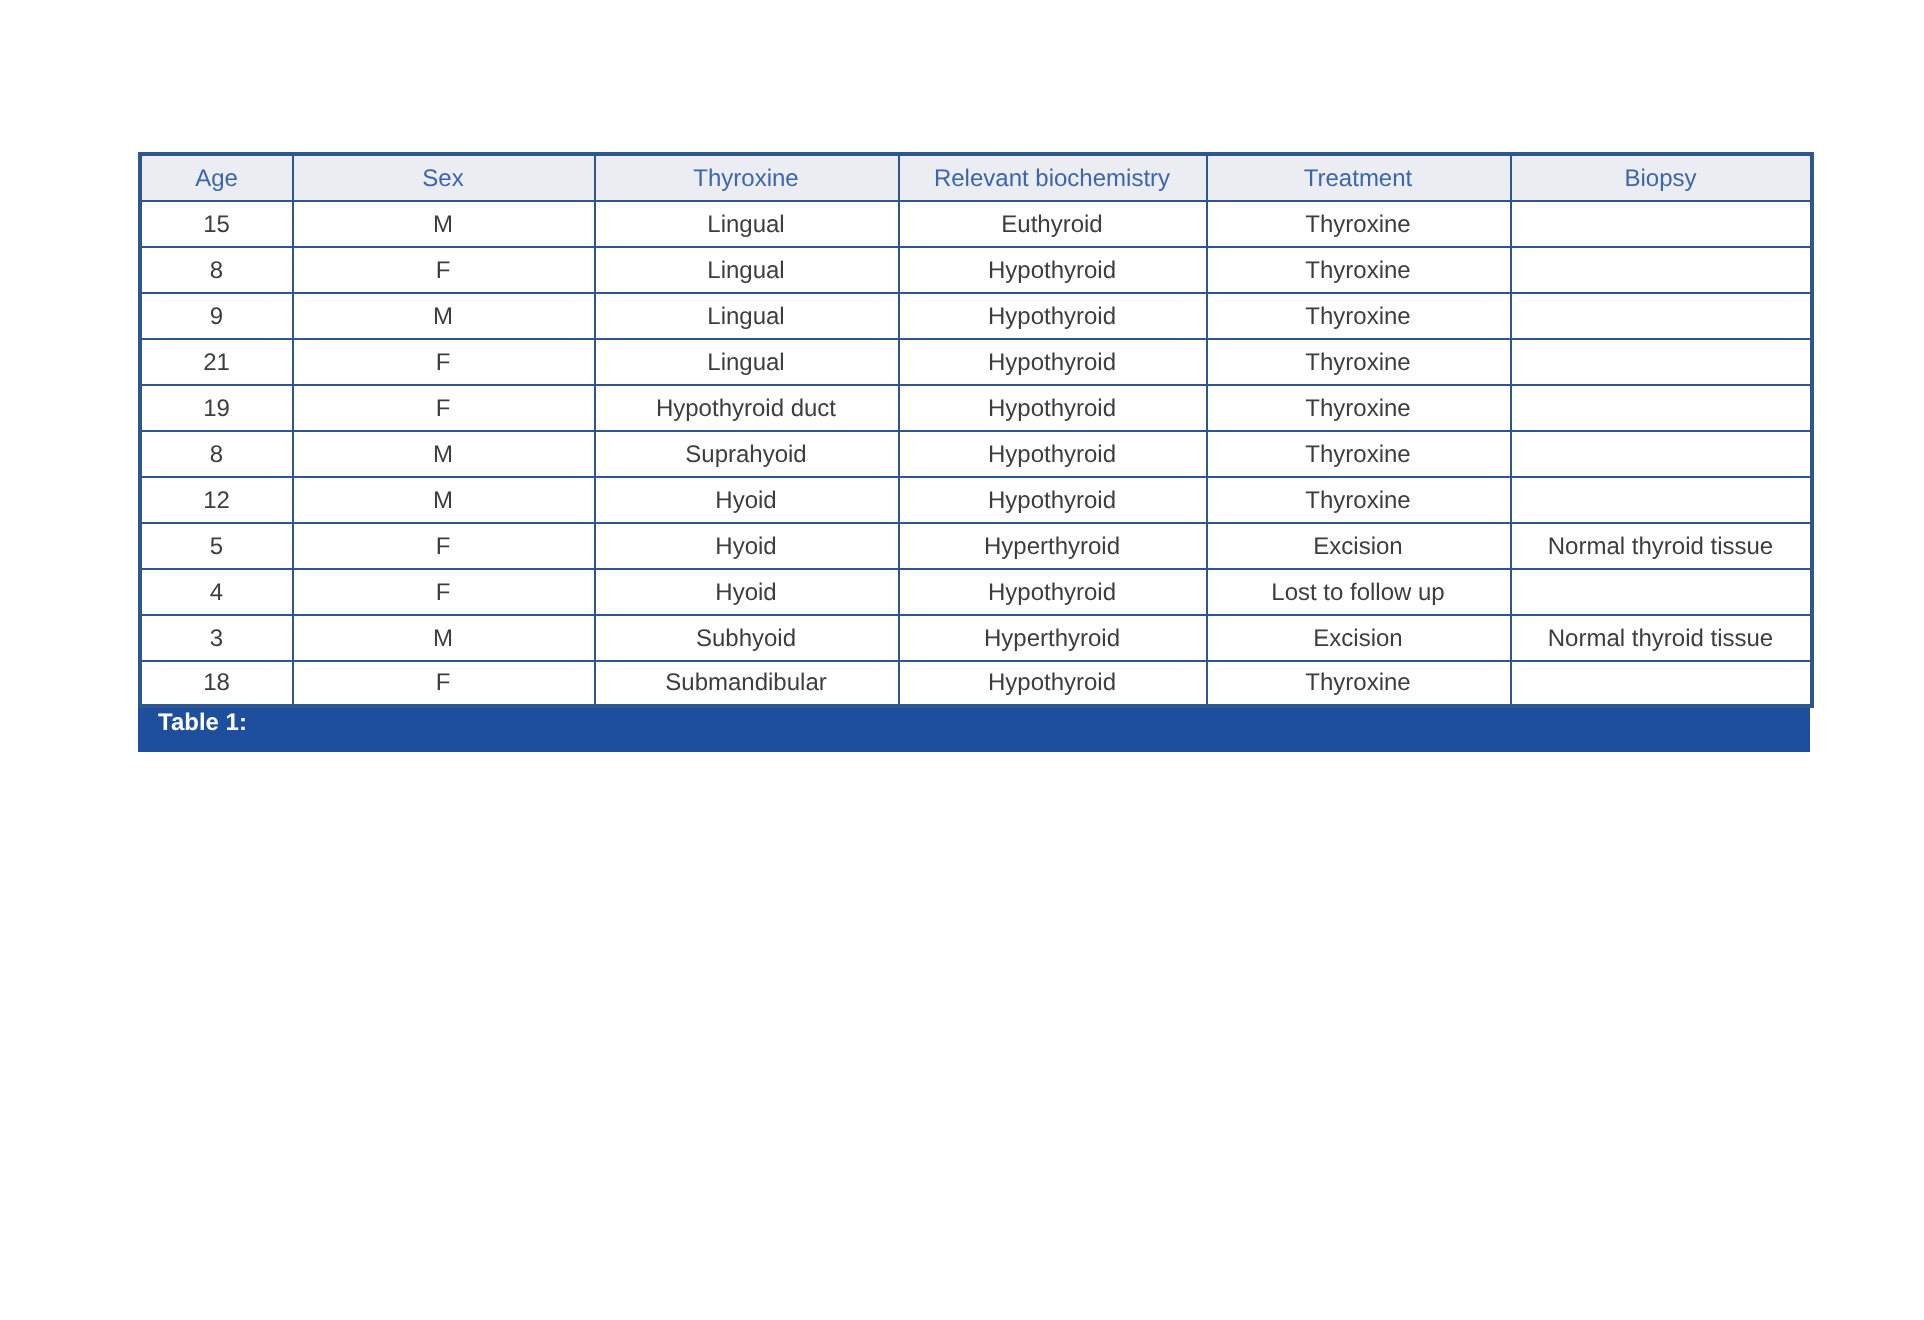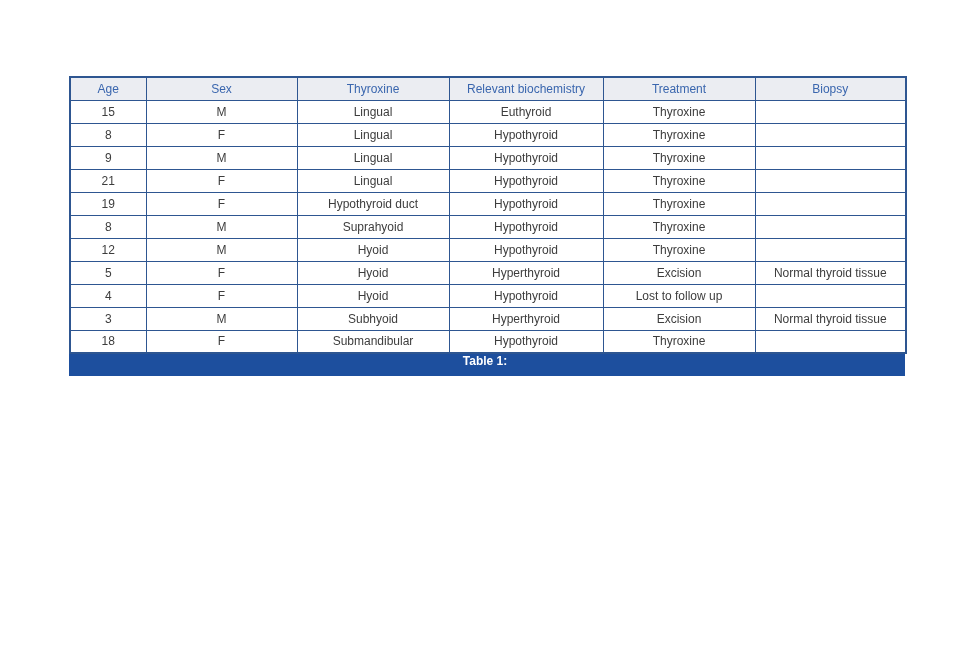--- a/index.html
+++ b/index.html
@@ -50,23 +50,23 @@
   td{
     background:#ffffff;
     color:var(--body-text);
   }
   .caption-bar{
     width:836px;
     height:22px;
     background:var(--caption-bg);
     color:var(--caption-text);
     display:flex;
-    align-items:center;
+    align-items:flex-start;
     font-size:12px;
-    padding-left:0;
+    padding-left:10px;
     white-space:nowrap;
     overflow:hidden;
     flex-direction:column;
   }
   .caption-bar .caption-label{
     font-weight:bold;
     margin-right:4px;
   }
 </style>
 </head>

